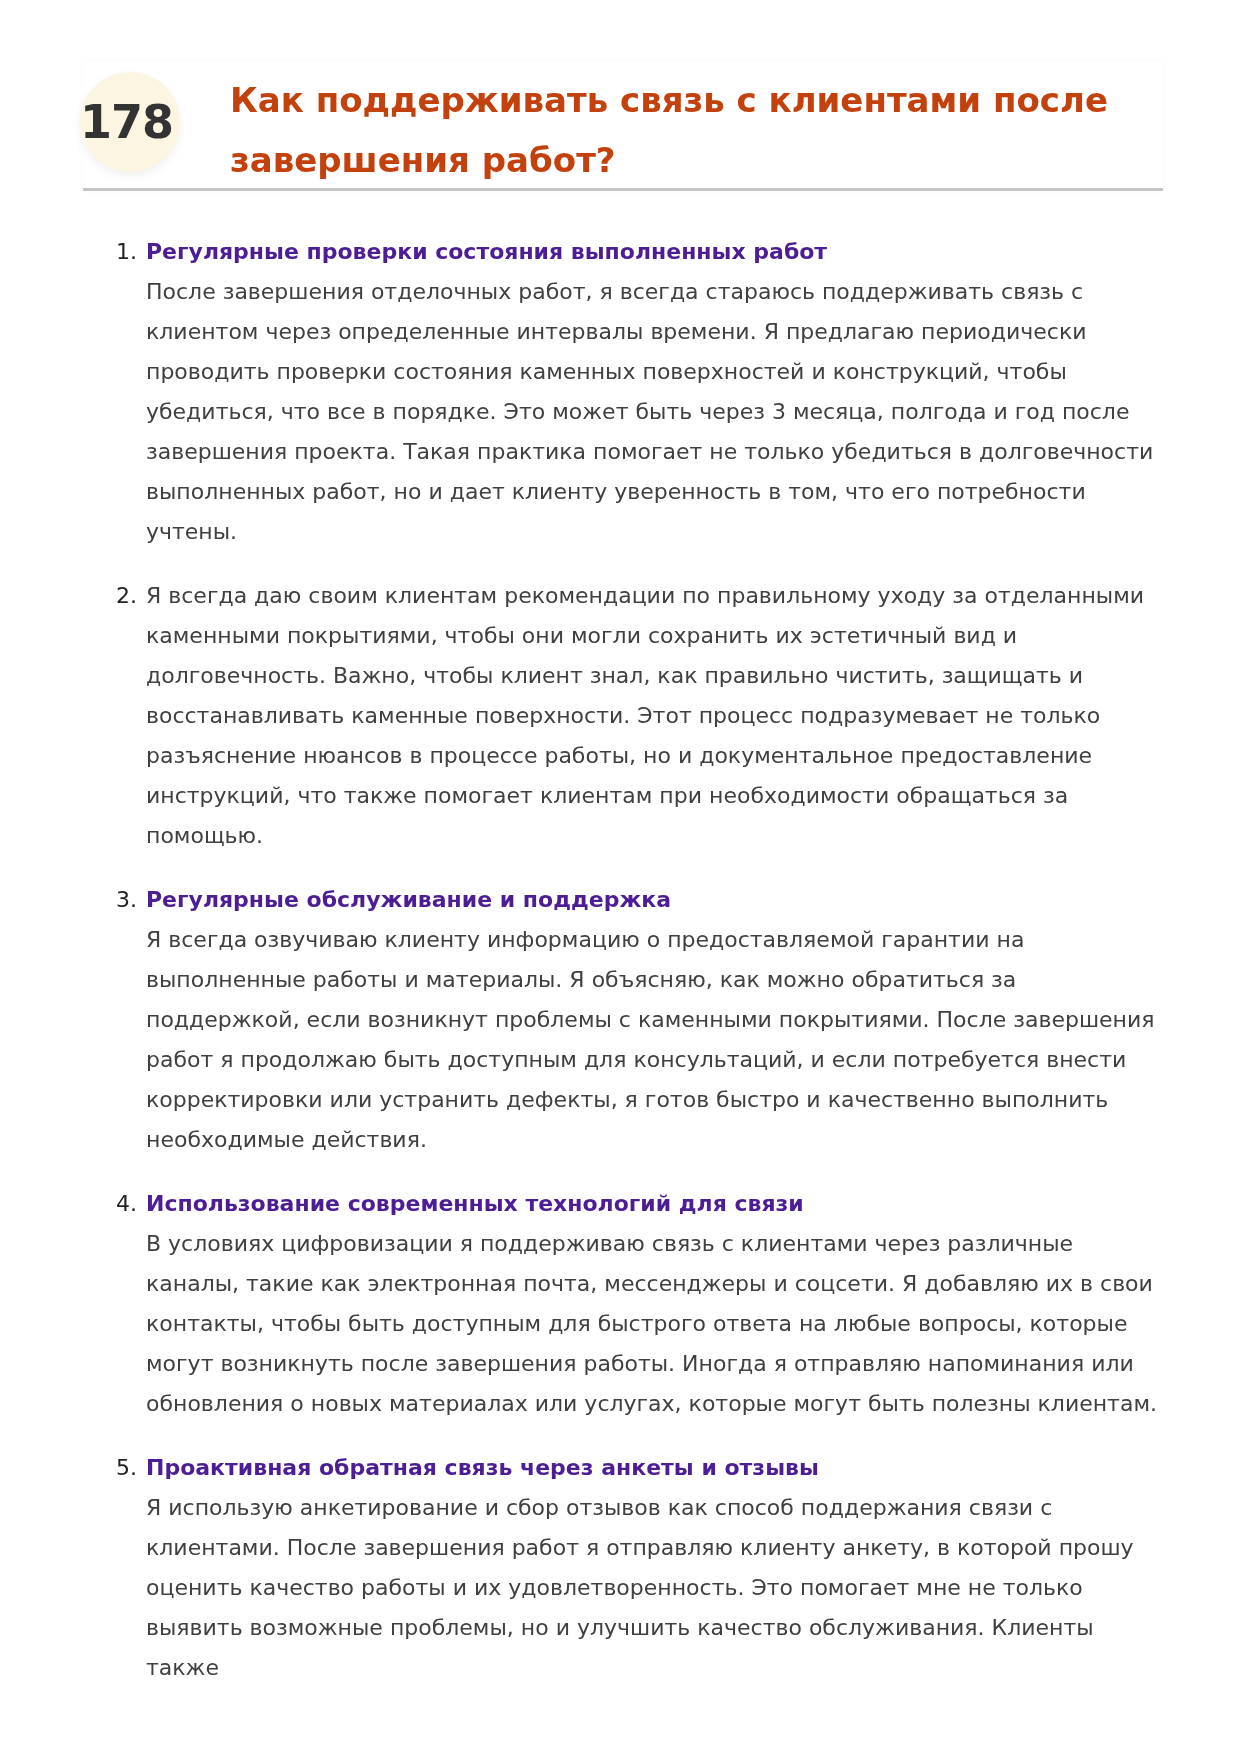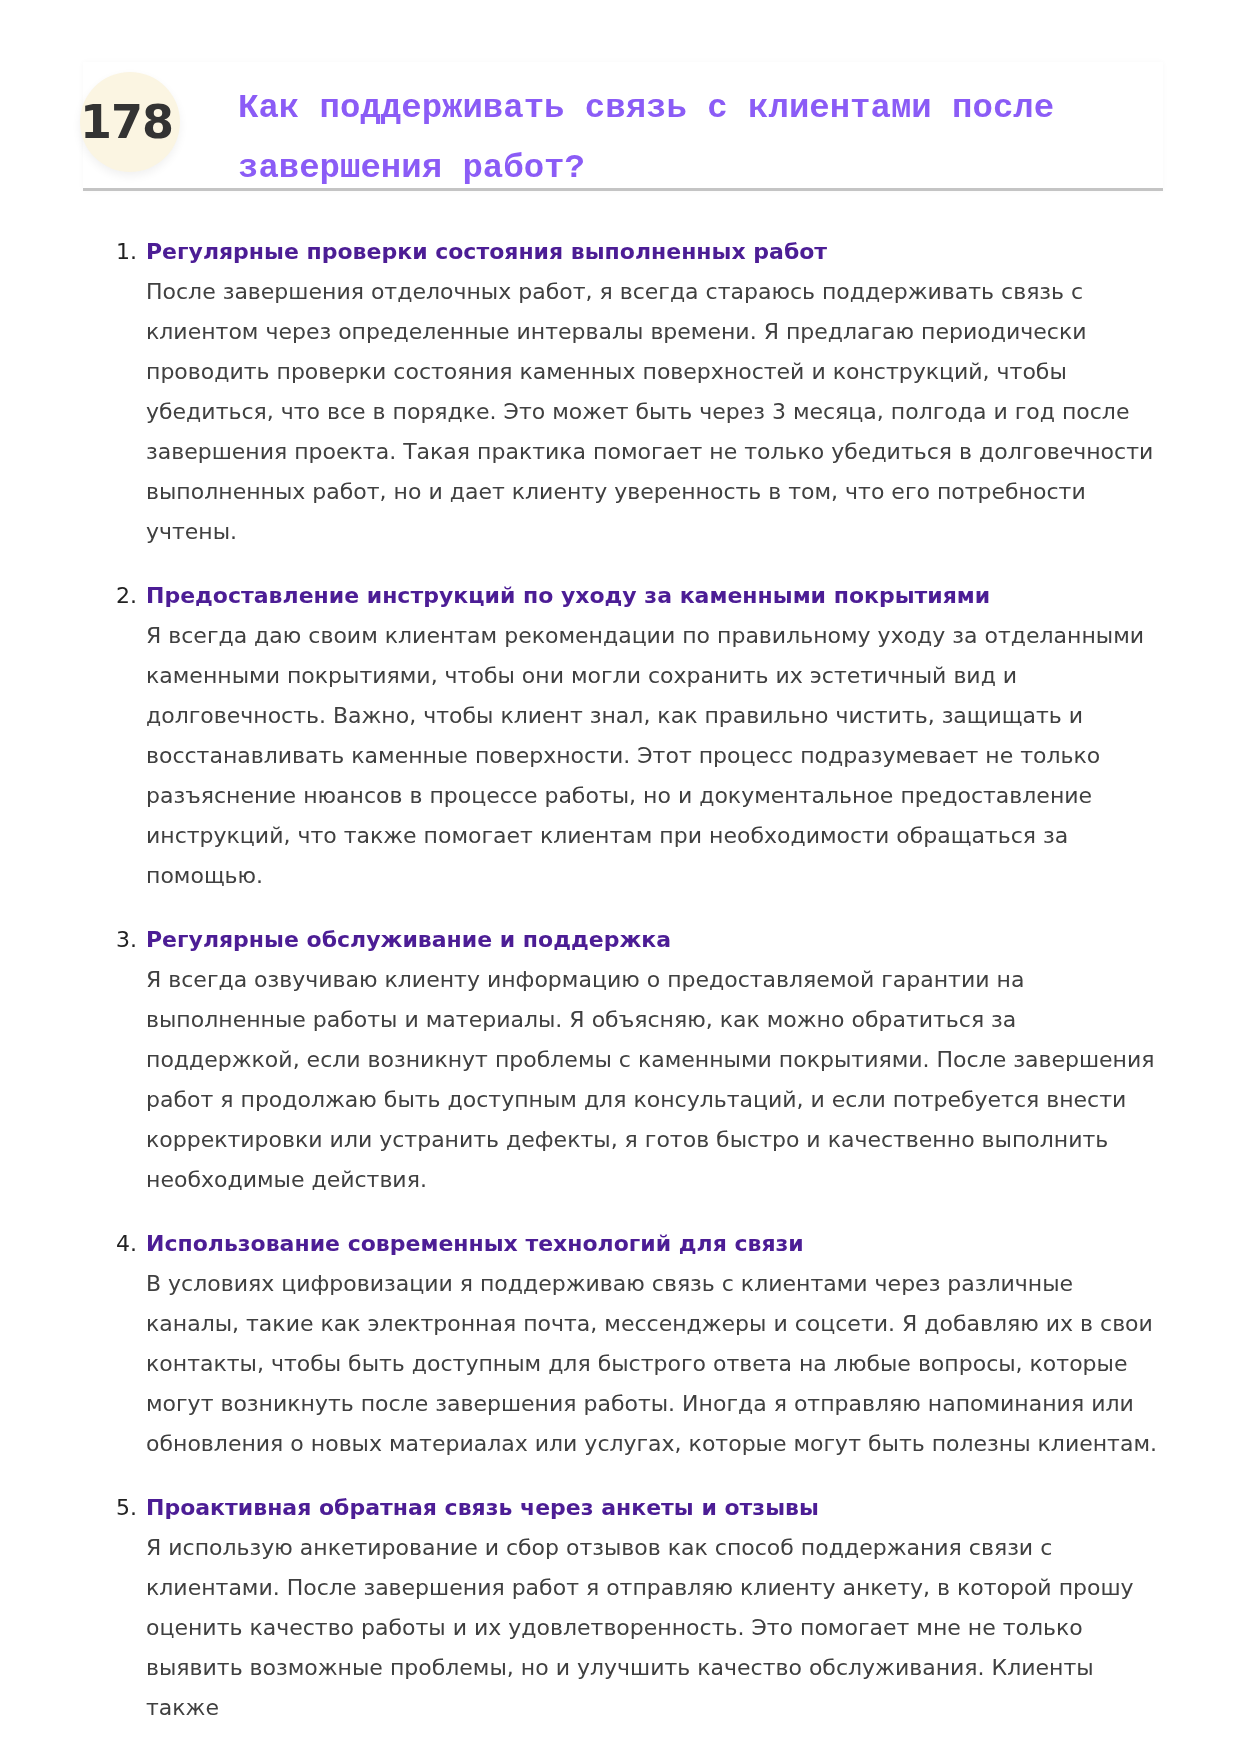--- a/index.html
+++ b/index.html
@@ -6,21 +6,21 @@
   body { width: 1239px; height: 1753px; overflow: hidden; position: relative;
          font-family: "DejaVu Sans", "Liberation Sans", sans-serif; color: #222; }
   .header { position: absolute; left: 83px; top: 62px; width: 1080px; height: 126px;
             border-bottom: 3px solid #c4c4c4; background: #fff;
             box-shadow: 0 0 6px rgba(0,0,0,0.03); }
   .badge { position: absolute; left: 80px; top: 72px; width: 100px; height: 100px;
            border-radius: 50%; background: #fbf5e2; display: flex; align-items: center;
            font-size: 46px; font-weight: bold; color: #333;
            box-shadow: 0 4px 10px rgba(0,0,0,0.06); letter-spacing: -1px; }
   .title { position: absolute; left: 222px; top: 62px; width: 900px;
-           font-size: 34px; font-weight: bold; line-height: 60px; color: #8b5cf6; margin: 16px; font-family: Liberation Mono, monospace; }
+           font-size: 34px; font-weight: bold; line-height: 60px; color: #c2410c; margin: 8px; }
   .list { position: absolute; left: 116px; top: 232px; width: 1050px; margin: 0; padding: 0; list-style: none; }
   .item { position: relative; padding-left: 30px; margin-bottom: 24px; }
   .num { position: absolute; left: 0; top: 0; font-size: 22px; line-height: 40px; color: #222; }
   .item-title { font-size: 22px; font-weight: bold; line-height: 40px; color: #4c1d95; }
   .item-body { font-size: 22px; line-height: 40px; color: #404040; margin: 0; }
 </style>
 </head>
 <body>
 
 <div class="header"></div>
@@ -30,21 +30,20 @@
 <h1 class="title">Как поддерживать связь с клиентами после завершения работ?</h1>
 
 <ol class="list">
   <li class="item">
     <span class="num">1.</span>
     <div class="item-title">Регулярные проверки состояния выполненных работ</div>
     <p class="item-body">После завершения отделочных работ, я всегда стараюсь поддерживать связь с клиентом через определенные интервалы времени. Я предлагаю периодически проводить проверки состояния каменных поверхностей и конструкций, чтобы убедиться, что все в порядке. Это может быть через 3 месяца, полгода и год после завершения проекта. Такая практика помогает не только убедиться в долговечности выполненных работ, но и дает клиенту уверенность в том, что его потребности учтены.</p>
   </li>
   <li class="item">
     <span class="num">2.</span>
-    <div class="item-title">Предоставление инструкций по уходу за каменными покрытиями</div>
     <p class="item-body">Я всегда даю своим клиентам рекомендации по правильному уходу за отделанными каменными покрытиями, чтобы они могли сохранить их эстетичный вид и долговечность. Важно, чтобы клиент знал, как правильно чистить, защищать и восстанавливать каменные поверхности. Этот процесс подразумевает не только разъяснение нюансов в процессе работы, но и документальное предоставление инструкций, что также помогает клиентам при необходимости обращаться за помощью.</p>
   </li>
   <li class="item">
     <span class="num">3.</span>
     <div class="item-title">Регулярные обслуживание и поддержка</div>
     <p class="item-body">Я всегда озвучиваю клиенту информацию о предоставляемой гарантии на выполненные работы и материалы. Я объясняю, как можно обратиться за поддержкой, если возникнут проблемы с каменными покрытиями. После завершения работ я продолжаю быть доступным для консультаций, и если потребуется внести корректировки или устранить дефекты, я готов быстро и качественно выполнить необходимые действия.</p>
   </li>
   <li class="item">
     <span class="num">4.</span>
     <div class="item-title">Использование современных технологий для связи</div>

